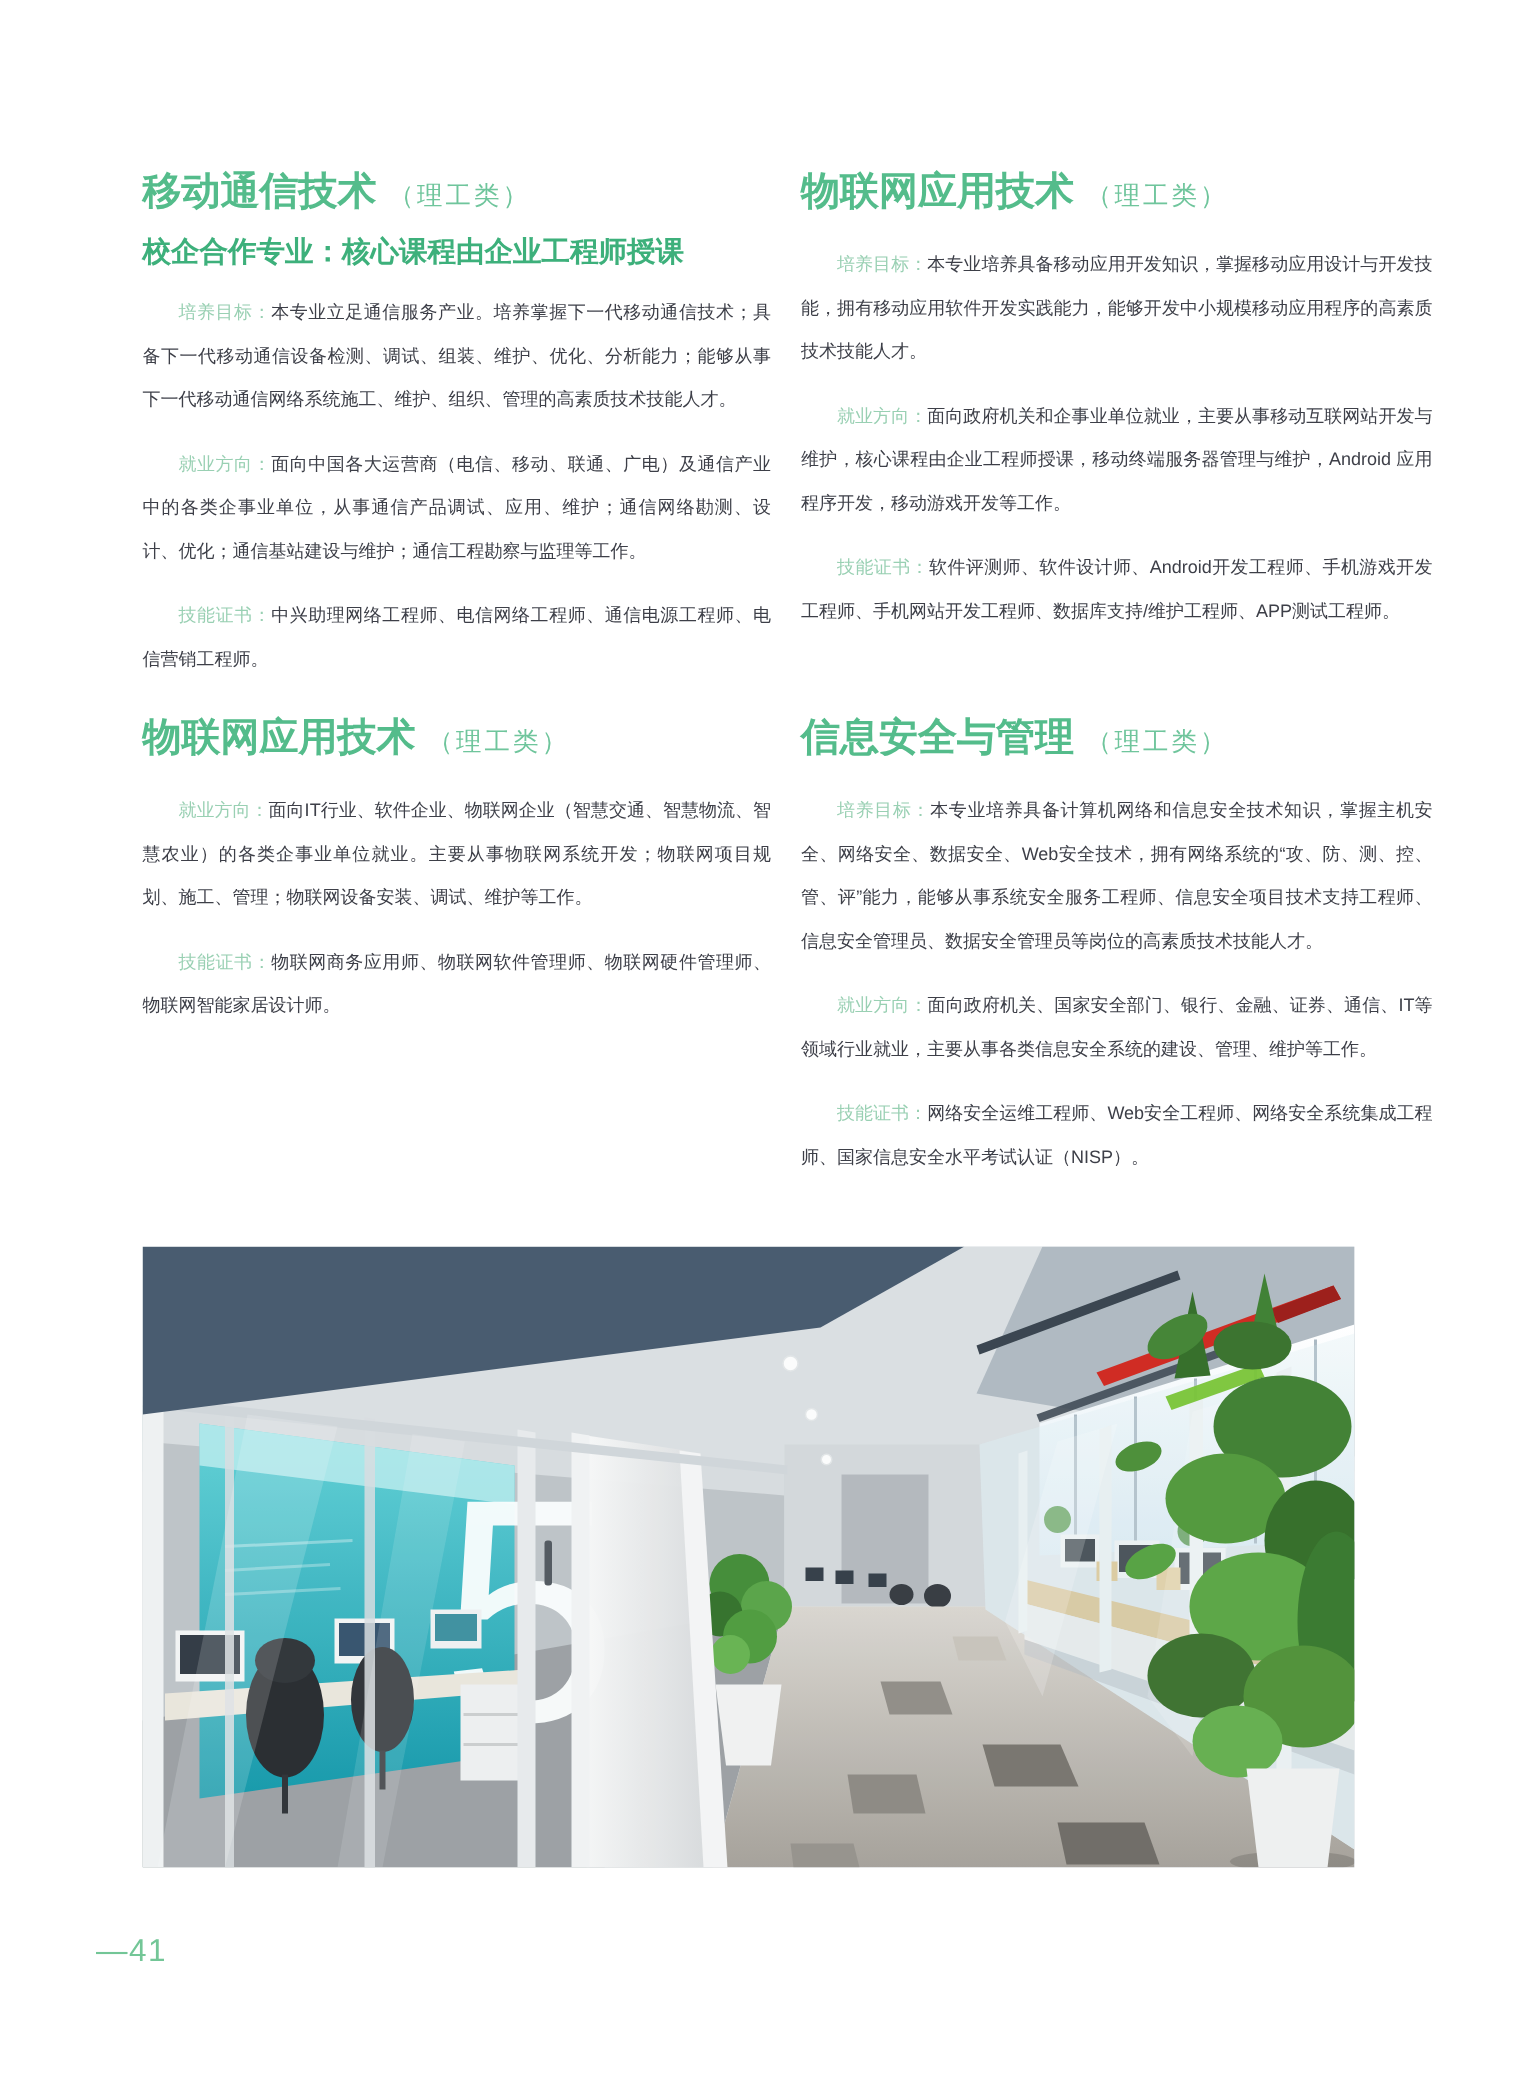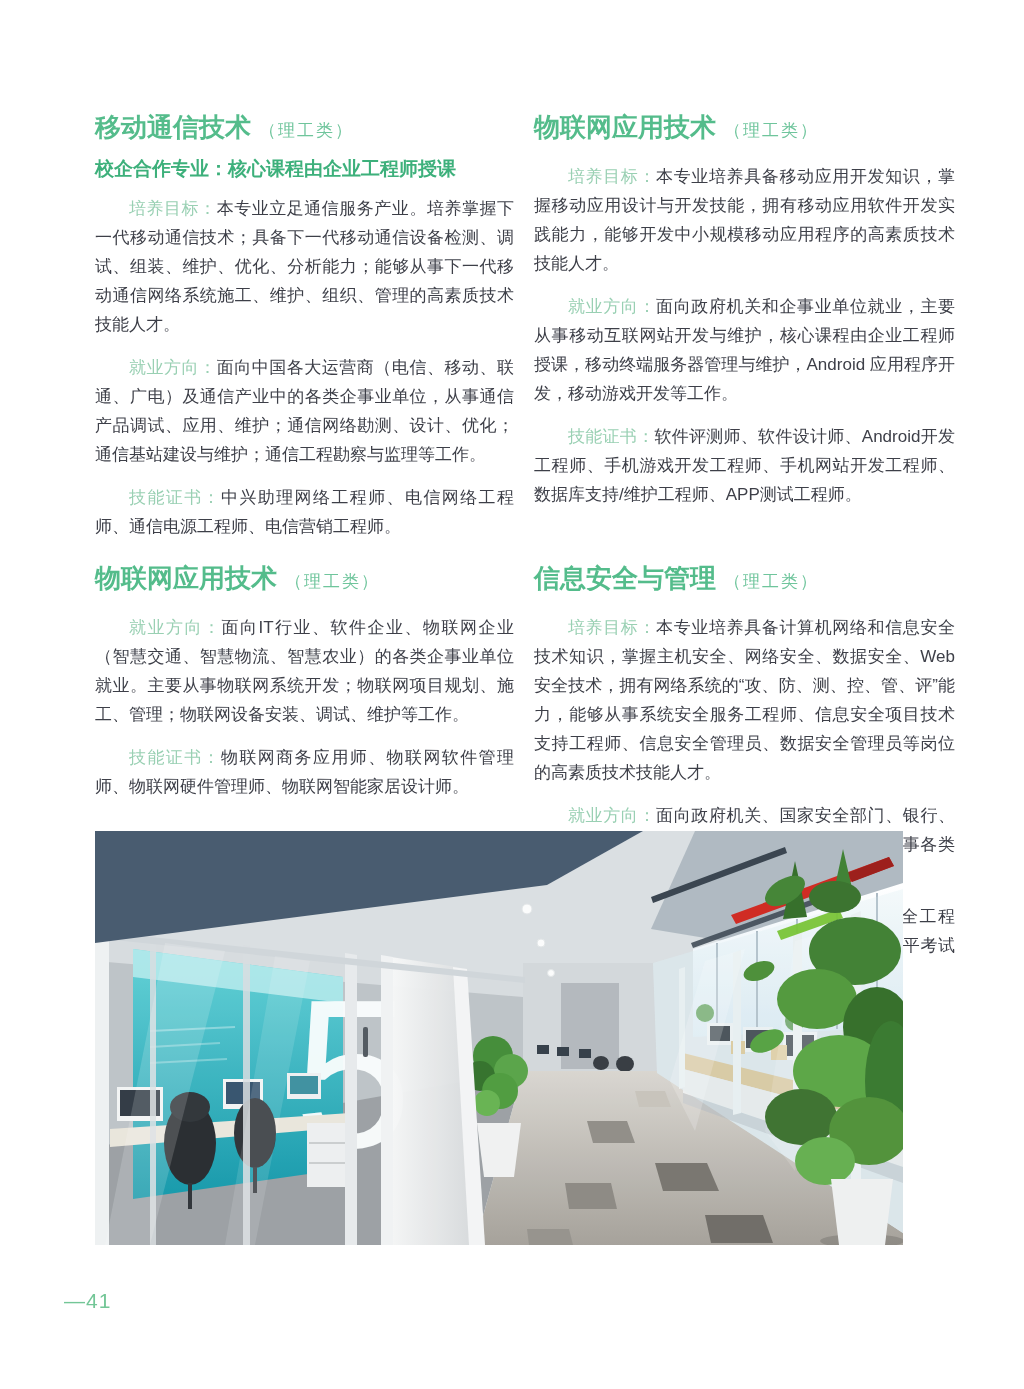--- a/index.html
+++ b/index.html
@@ -16,21 +16,21 @@
   .program h2{
     margin:0 0 10px 0;font-size:26px;line-height:34px;font-weight:bold;color:#54bc8b;
   }
   .program h2 .cat{
     font-size:17px;font-weight:normal;color:#6fc59c;margin-left:8px;letter-spacing:2px;
   }
   .coop{
     font-size:19px;font-weight:bold;color:#3db07b;margin:10px 0 2px 0;line-height:22px;
   }
   .para{
-    margin:14px 0 0 0;font-size:17px;line-height:29px;color:#3d3f48;
+    margin:14px 0 0 0;font-size:12px;line-height:29px;color:#3d3f48;
     text-align:justify;text-indent:2em;
   }
   .para .label{color:#99d0b3;}
   .photo{
     position:absolute;left:95px;top:831px;width:808px;height:414px;overflow:hidden;
     background:#dfe4e7;
   }
   .photo svg{display:block;width:808px;height:414px;}
   .page-number{
     position:absolute;left:64px;top:1284px;font-size:21px;line-height:34px;

